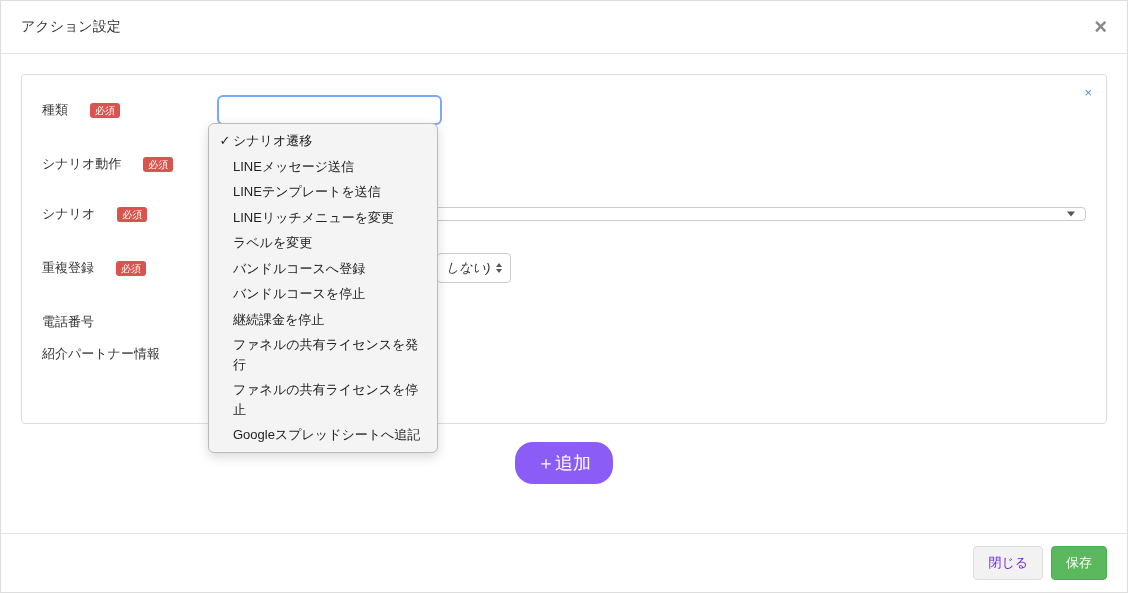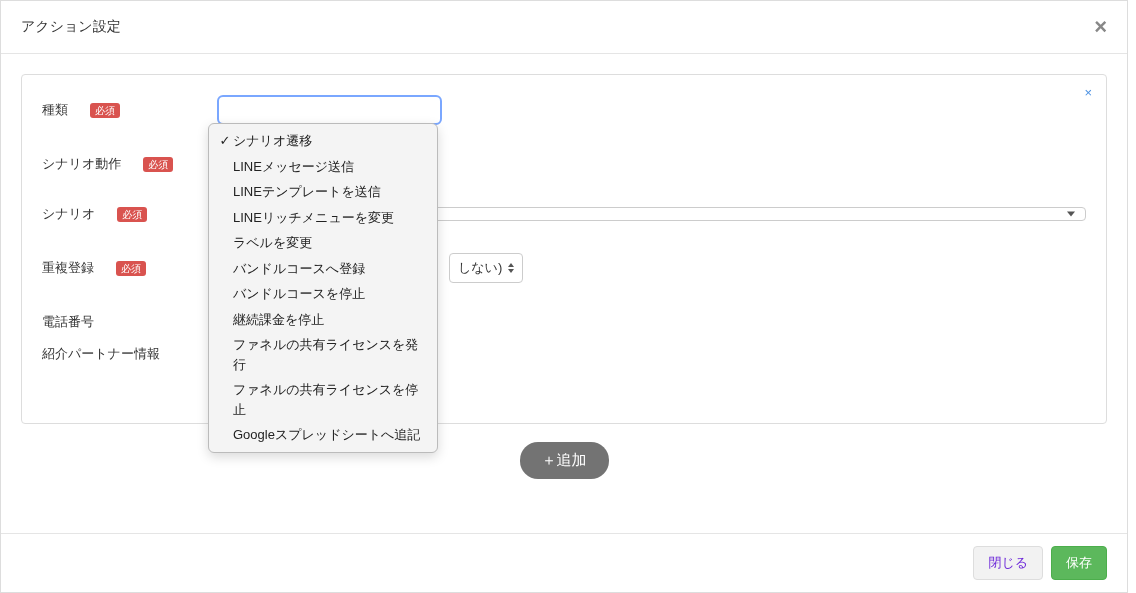--- a/index.html
+++ b/index.html
@@ -157,26 +157,26 @@
   .check-col {
     width: 16px;
     flex-shrink: 0;
     text-align: center;
   }
   .add-row {
     text-align: center;
     margin-top: 18px;
   }
   .add-button {
-    background: #737373;
+    background: #8b5cf6;
     color: #fff;
     border: none;
     border-radius: 18px;
     padding: 9px 22px;
-    font-size: 15px;
+    font-size: 18px;
     cursor: pointer;
   }
   .modal-footer {
     border-top: 1px solid #e5e5e5;
     padding: 12px 20px;
     display: flex;
     justify-content: flex-end;
     gap: 8px;
   }
   .btn {
@@ -255,21 +255,21 @@
           </div>
         </div>
       </div>
 
       <div class="form-row">
         <div class="form-label">
           <span>重複登録</span>
           <span class="required-badge">必須</span>
         </div>
         <div class="form-control-area">
-          <div style="position:relative; left:232px; display:inline-block;">
+          <div style="position:relative; left:220px; display:inline-block;font-style:italic;">
             <div class="select-small">
               <span>しない)</span>
               <span class="arrows"></span>
             </div>
           </div>
         </div>
       </div>
 
       <div class="form-row" style="margin-bottom:10px;">
         <div class="form-label">

